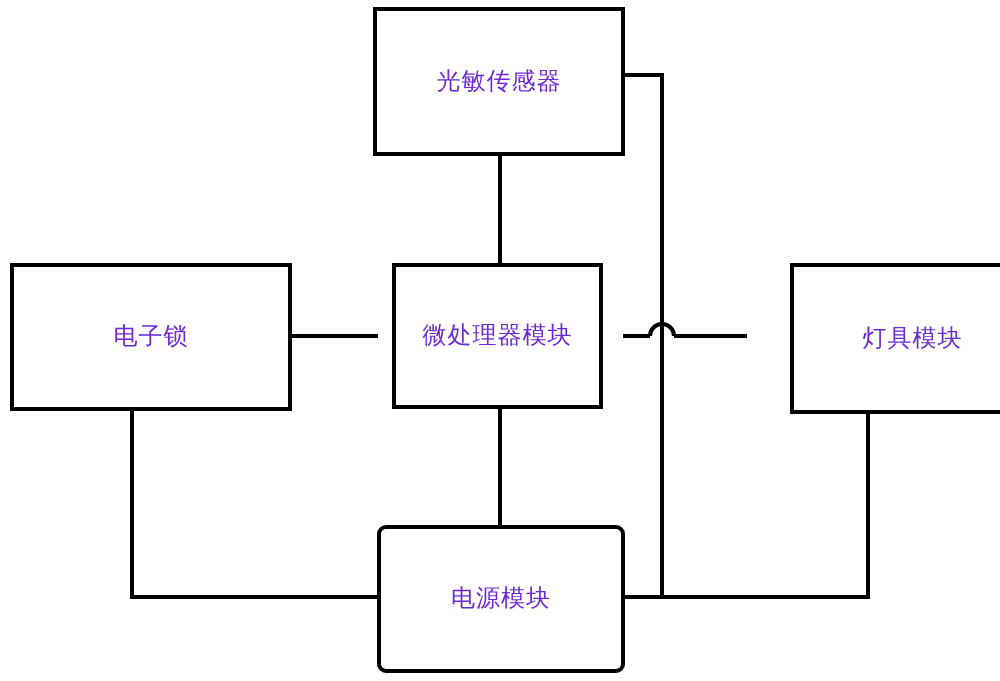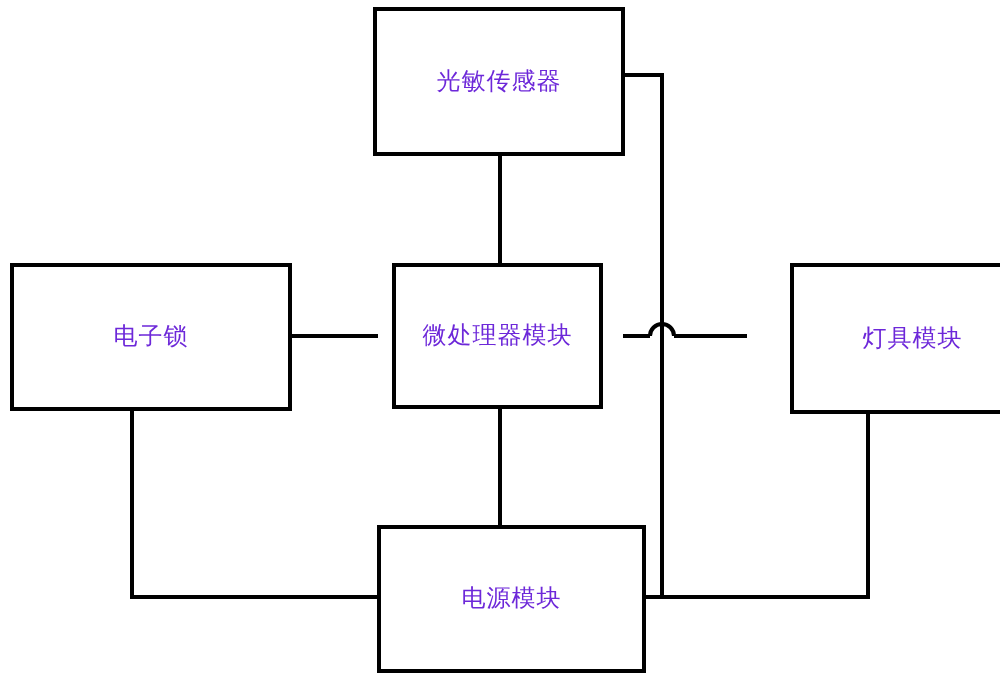--- a/index.html
+++ b/index.html
@@ -45,21 +45,21 @@
     letter-spacing: 1px;
     padding: 0 10px;
     white-space: pre-wrap;
     word-break: break-all;
   }
   
   #node-sensor     { left: 373px; top: 7px;   width: 252px; height: 149px; }
   #node-mcu        { left: 392px; top: 263px; width: 211px; height: 146px; }
   #node-lock       { left: 10px;  top: 263px; width: 282px; height: 148px; }
   #node-lamp       { left: 745px; top: 263px; width: 245px; height: 151px; margin-left: 45px; }
-  #node-power      { left: 377px; top: 525px; width: 269px; height: 148px; }
+  #node-power      { left: 377px; top: 525px; width: 248px; height: 148px; border-radius: 9px; }
   #node-mcu .node-label { max-width: 238px; }
 </style>
 </head>
 <body>
 
 <div id="diagram-root">
 
   <svg id="wires" viewBox="0 0 1000 681" width="1000" height="681" xmlns="http://www.w3.org/2000/svg">
     <g stroke="#000000" stroke-width="4" fill="none" stroke-linecap="butt">
 

